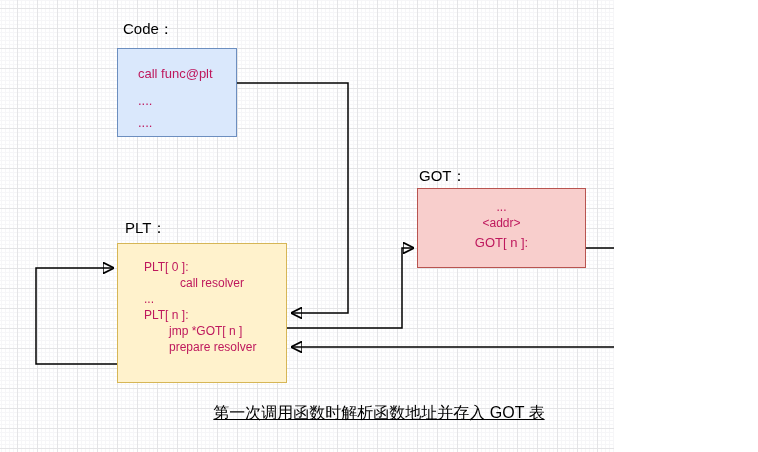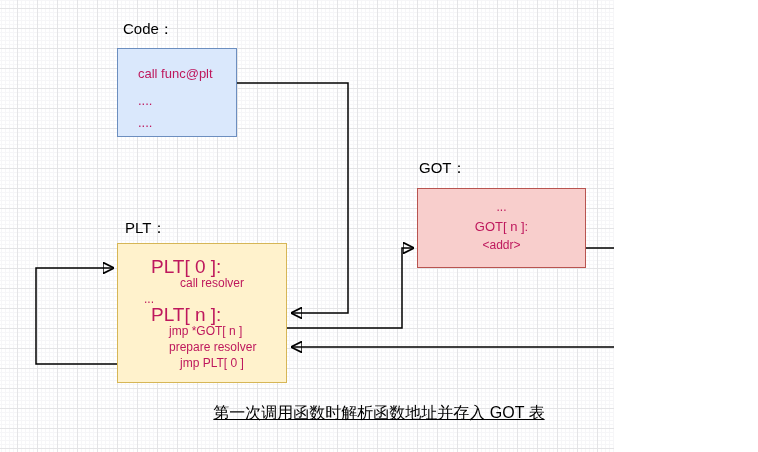--- a/index.html
+++ b/index.html
@@ -29,21 +29,21 @@
   }
   .wires path { stroke: #000000; stroke-width: 1.5; fill: none; }
 
   .node-label {
     position: absolute;
     font-size: 15px;
     color: #000000;
     white-space: nowrap;
   }
   .code-label { left: 123px; top: 20px; }
-  .got-label  { left: 419px; top: 159px; }
+  .got-label  { left: 419px; top: 167px; }
   .plt-label  { left: 125px; top: 219px; }
 
   .box {
     position: absolute;
     border: 1px solid;
     color: #be185d;
   }
 
   .code-box {
     left: 117px; top: 48px;
@@ -67,21 +67,21 @@
   .got-box .bline.big { font-size: 13px; line-height: 20px; margin-top: 2px; }
 
   .plt-box {
     left: 117px; top: 243px;
     width: 170px; height: 140px;
     background: #fff2cc;
     border-color: #d6b656;
     padding: 15px 0 0 26px;
   }
   .plt-box .bline { font-size: 12px; line-height: 16px; white-space: nowrap; }
-  .plt-box .bline.big { font-size: 19px; margin-left: 7px; }
+  .plt-box .bline.big { font-size: 12px; }
   .plt-box .bline.ind  { margin-left: 25px; }
   .plt-box .bline.ind2 { margin-left: 36px; }
 
   .caption {
     position: absolute;
     left: 0; top: 403px;
     width: 758px;
     text-align: center;
     font-size: 16px;
     color: #000000;
@@ -111,29 +111,28 @@
   <div class="node-label plt-label">PLT：</div>
 
   <div class="box code-box">
     <div class="bline">call func@plt</div>
     <div class="bline gap1">....</div>
     <div class="bline">....</div>
   </div>
 
   <div class="box got-box">
     <div class="bline">...</div>
+    <div class="bline">&lt;addr&gt;</div>
     <div class="bline big">GOT[ n ]:</div>
-    <div class="bline">&lt;addr&gt;</div>
   </div>
 
   <div class="box plt-box">
     <div class="bline big">PLT[ 0 ]:</div>
     <div class="bline ind2">call resolver</div>
     <div class="bline">...</div>
     <div class="bline big">PLT[ n ]:</div>
     <div class="bline ind">jmp *GOT[ n ]</div>
     <div class="bline ind">prepare resolver</div>
-    <div class="bline ind2">jmp PLT[ 0 ]</div>
   </div>
 
   <div class="caption">第一次调用函数时解析函数地址并存入 GOT 表</div>
 
 </div>
 
 </body></html>

